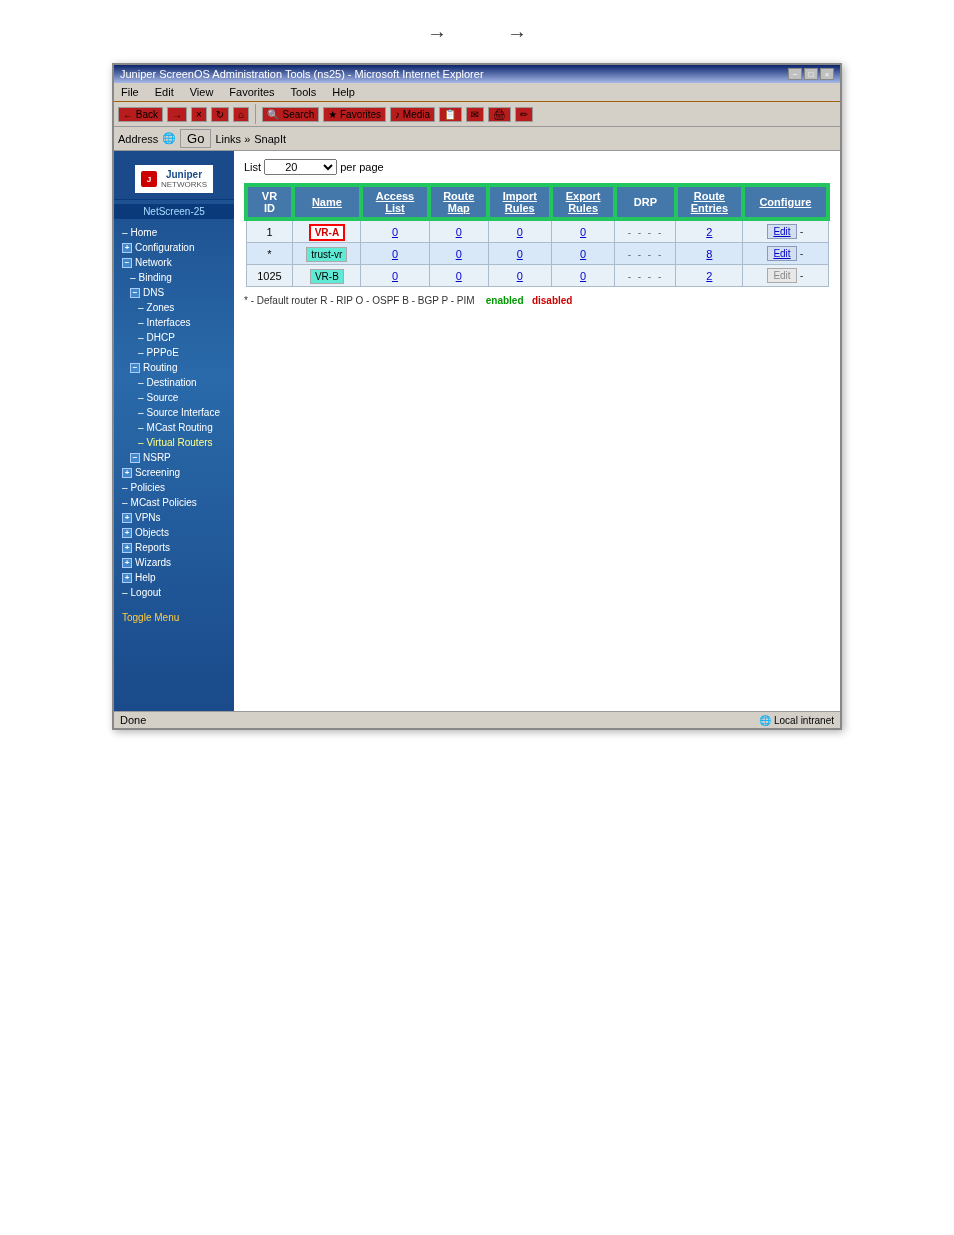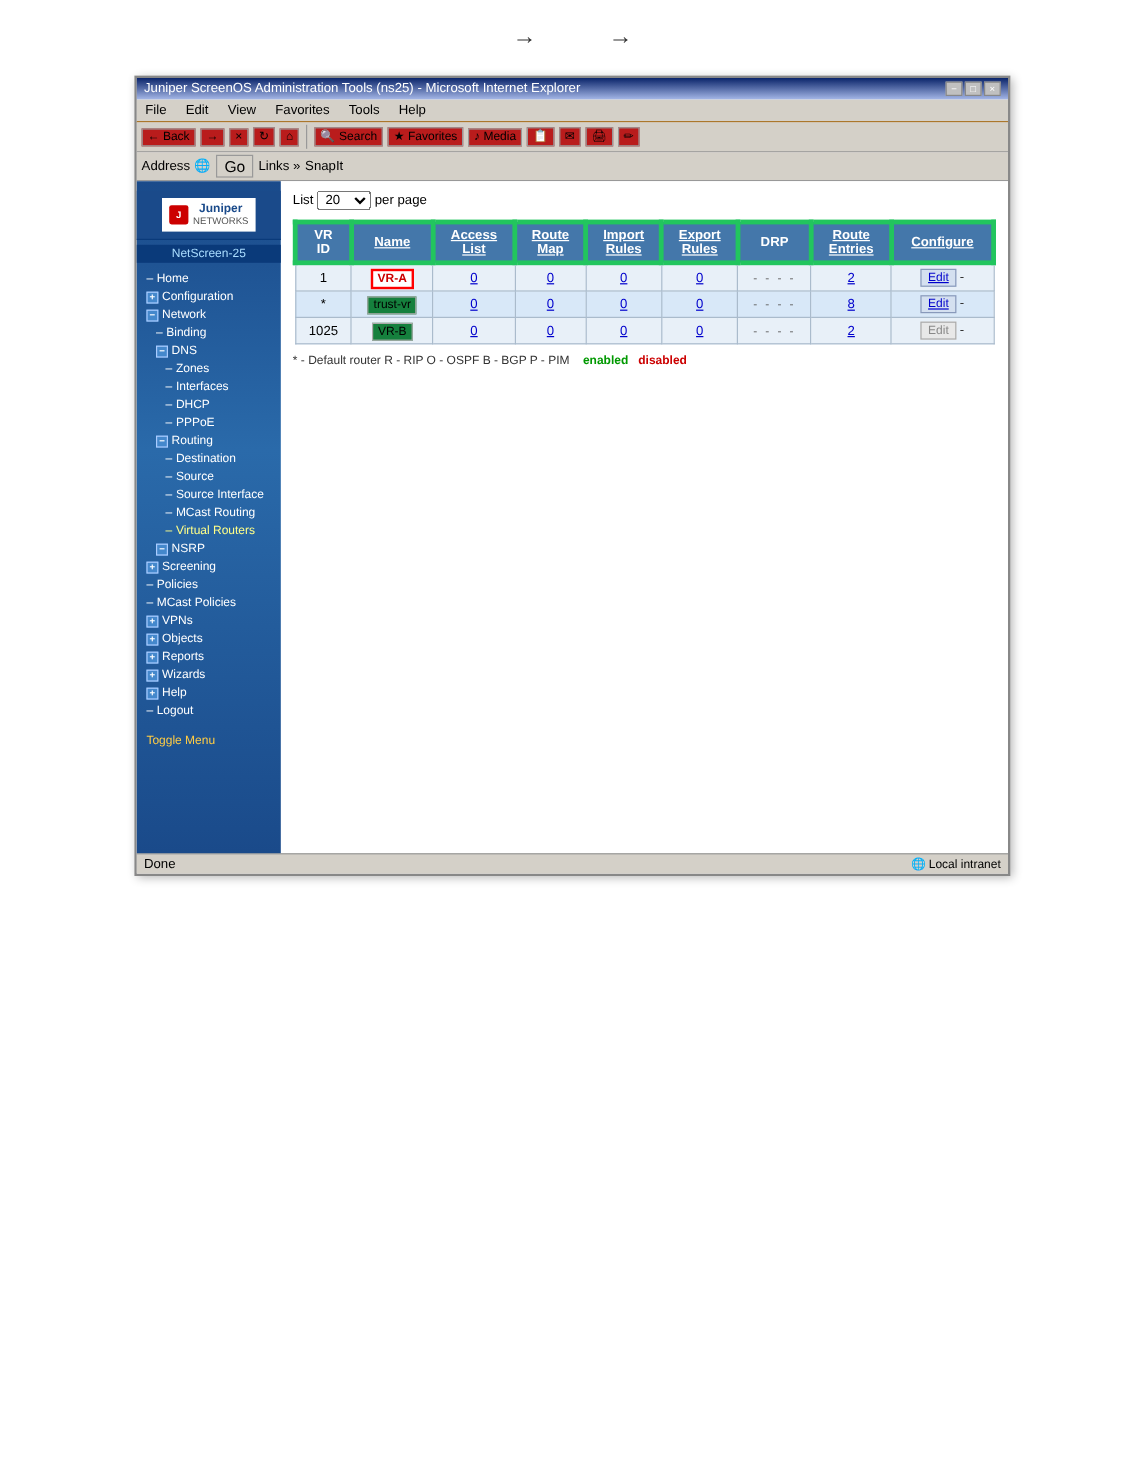--- a/index.html
+++ b/index.html
@@ -217,21 +217,21 @@
     
     .table-area {
       padding: 8px 10px;
     }
     .list-control {
       margin-bottom: 8px;
       font-size: 11px;
     }
     .list-control select {
       font-size: 11px;
-      padding: 0 2px;
+      padding: 0 16px;
     }
 
     .vr-table {
       border-collapse: collapse;
       width: 100%;
       font-size: 11px;
     }
     .vr-table th {
       background: #4477aa;
       color: white;
@@ -252,21 +252,21 @@
       border: 2px solid red;
       padding: 1px 4px;
       background: white;
       color: #cc0000;
       font-weight: bold;
       font-size: 10px;
     }
     .vr-name-normal {
       border: 1px solid #aaa;
       padding: 1px 4px;
-      background: #15803d;
+      background: #5eead4;
       font-size: 10px;
     }
     .drp-dashes { font-size: 10px; color: #666; letter-spacing: 2px; }
     .edit-btn {
       background: #d4e0f0;
       border: 1px solid #8899bb;
       padding: 1px 5px;
       font-size: 10px;
       cursor: pointer;
       color: #0000cc;

